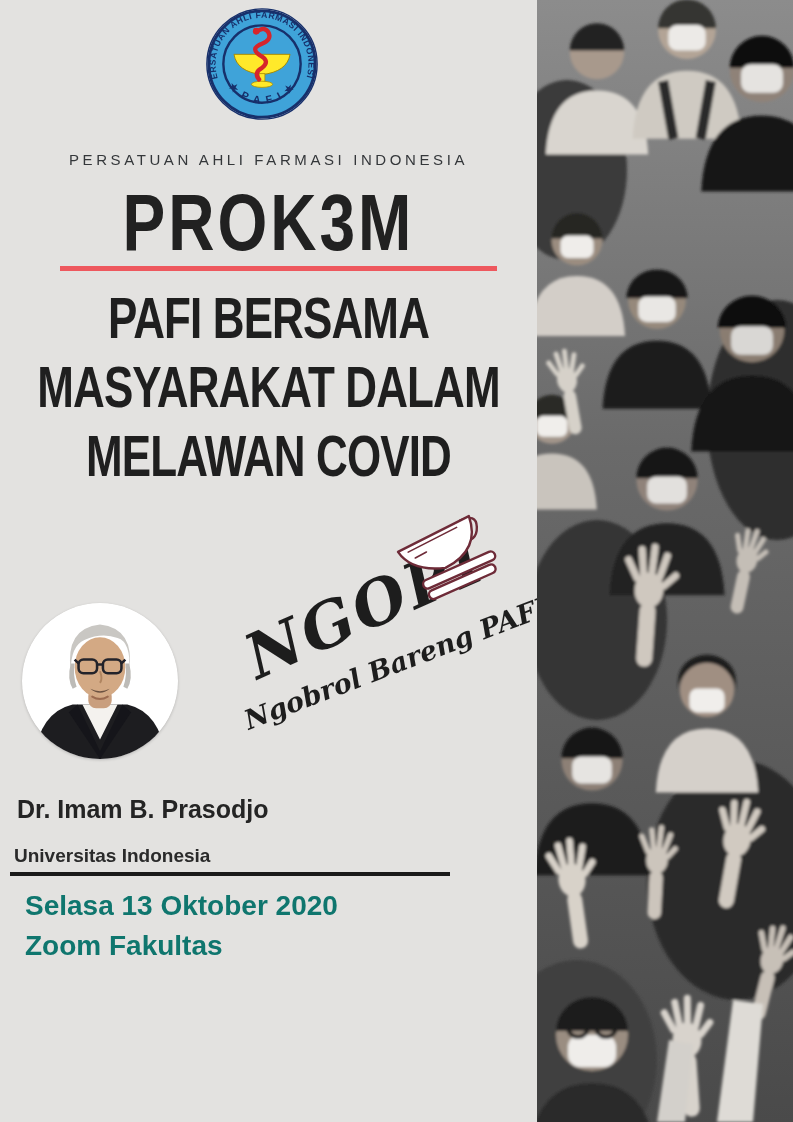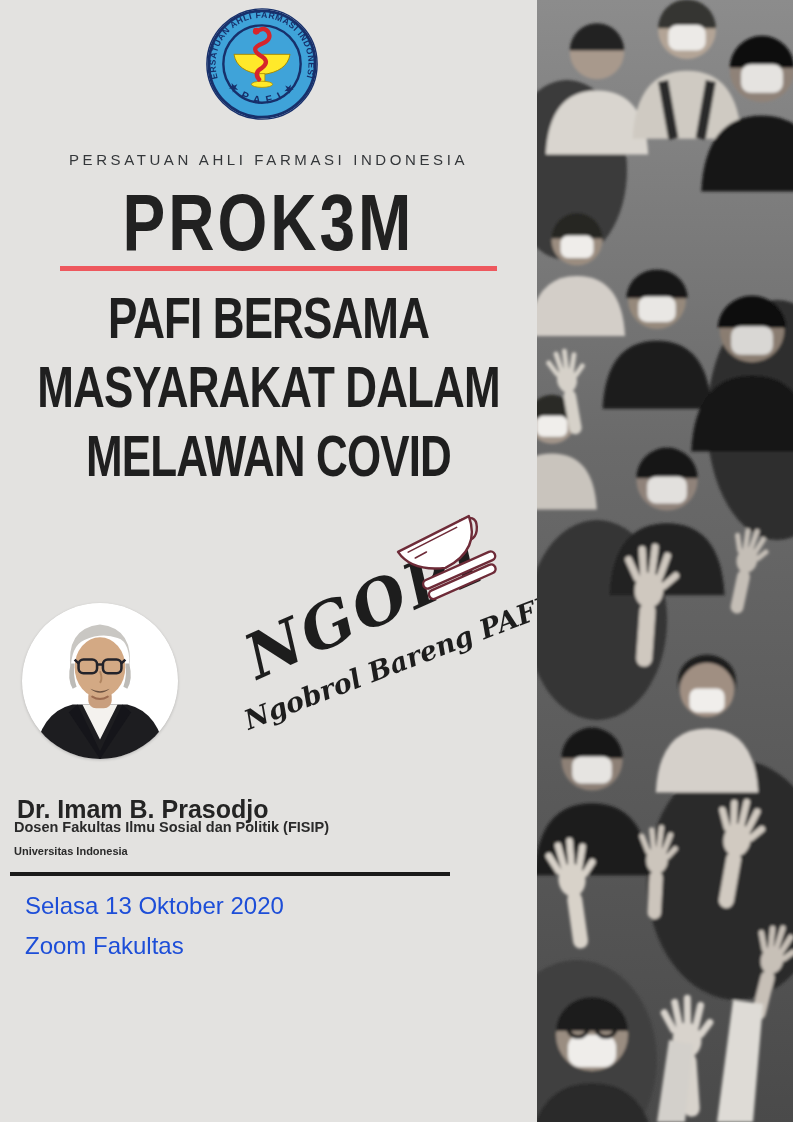--- a/index.html
+++ b/index.html
@@ -38,25 +38,25 @@
     position:absolute;left:235px;top:650px;width:310px;text-align:center;
     font-family:"DejaVu Serif",serif;font-style:italic;font-weight:700;
     font-size:27px;color:#1d1d1d;transform:rotate(-21deg);white-space:nowrap;
   }
   .cup{position:absolute;left:392px;top:503px;width:116px;height:112px;transform:rotate(-10deg);}
   
   .avatar{position:absolute;left:22px;top:603px;width:156px;height:156px;border-radius:50%;
     overflow:hidden;box-shadow:0 1px 3px rgba(0,0,0,.18);}
   .speaker-name{position:absolute;left:17px;top:779px;font-size:25px;font-weight:700;color:#242424;white-space:nowrap;margin-top:16px;}
   .speaker-role1{position:absolute;left:14px;top:819px;font-size:14.5px;font-weight:700;color:#2a2a2a;white-space:nowrap;}
-  .speaker-role2{position:absolute;left:14px;top:845px;font-size:11px;font-weight:700;color:#2a2a2a;white-space:nowrap;}
+  .speaker-role2{position:absolute;left:14px;top:845px;font-size:19px;font-weight:700;color:#2a2a2a;white-space:nowrap;}
   .dark-rule{position:absolute;left:10px;top:872px;width:440px;height:4px;background:#1a1a1a;}
   
   .details{position:absolute;left:25px;top:886px;}
-  .details div{font-size:24px;font-weight:400;color:#1d4ed8;line-height:40px;white-space:nowrap;}
+  .details div{font-size:28px;font-weight:700;color:#0f766e;line-height:40px;white-space:nowrap;}
   
   .photo{position:absolute;left:537px;top:0;width:256px;height:1122px;}
   .photo svg{display:block;}
 </style>
 </head>
 <body>
 
 <div id="poster">
 
   <div class="logo">
@@ -132,21 +132,20 @@
         <path d="M77,63 L83,63 M58,62 L54,58 M102,62 L106,58"></path>
       </g>
 
       <path d="M80,70 q3,8 0,12" fill="none" stroke="#b08560" stroke-width="2"></path>
       <path d="M70,88 q10,5 20,0 q-10,8 -20,0 Z" fill="#6b5140"></path>
       <path d="M72,96 q8,5 16,0" fill="none" stroke="#9c6b4f" stroke-width="2" stroke-linecap="round"></path>
     </svg>
   </div>
 
   <div class="speaker-name">Dr. Imam B. Prasodjo</div>
-  <div class="speaker-role1">Dosen Fakultas Ilmu Sosial dan Politik (FISIP)</div>
   <div class="speaker-role2">Universitas Indonesia</div>
   <div class="dark-rule"></div>
 
   <div class="details">
     <div>Selasa 13 Oktober 2020</div>
     <div>Zoom Fakultas</div>
   </div>
 
   <div class="photo">
     <svg viewBox="0 0 256 1122" width="256" height="1122">

